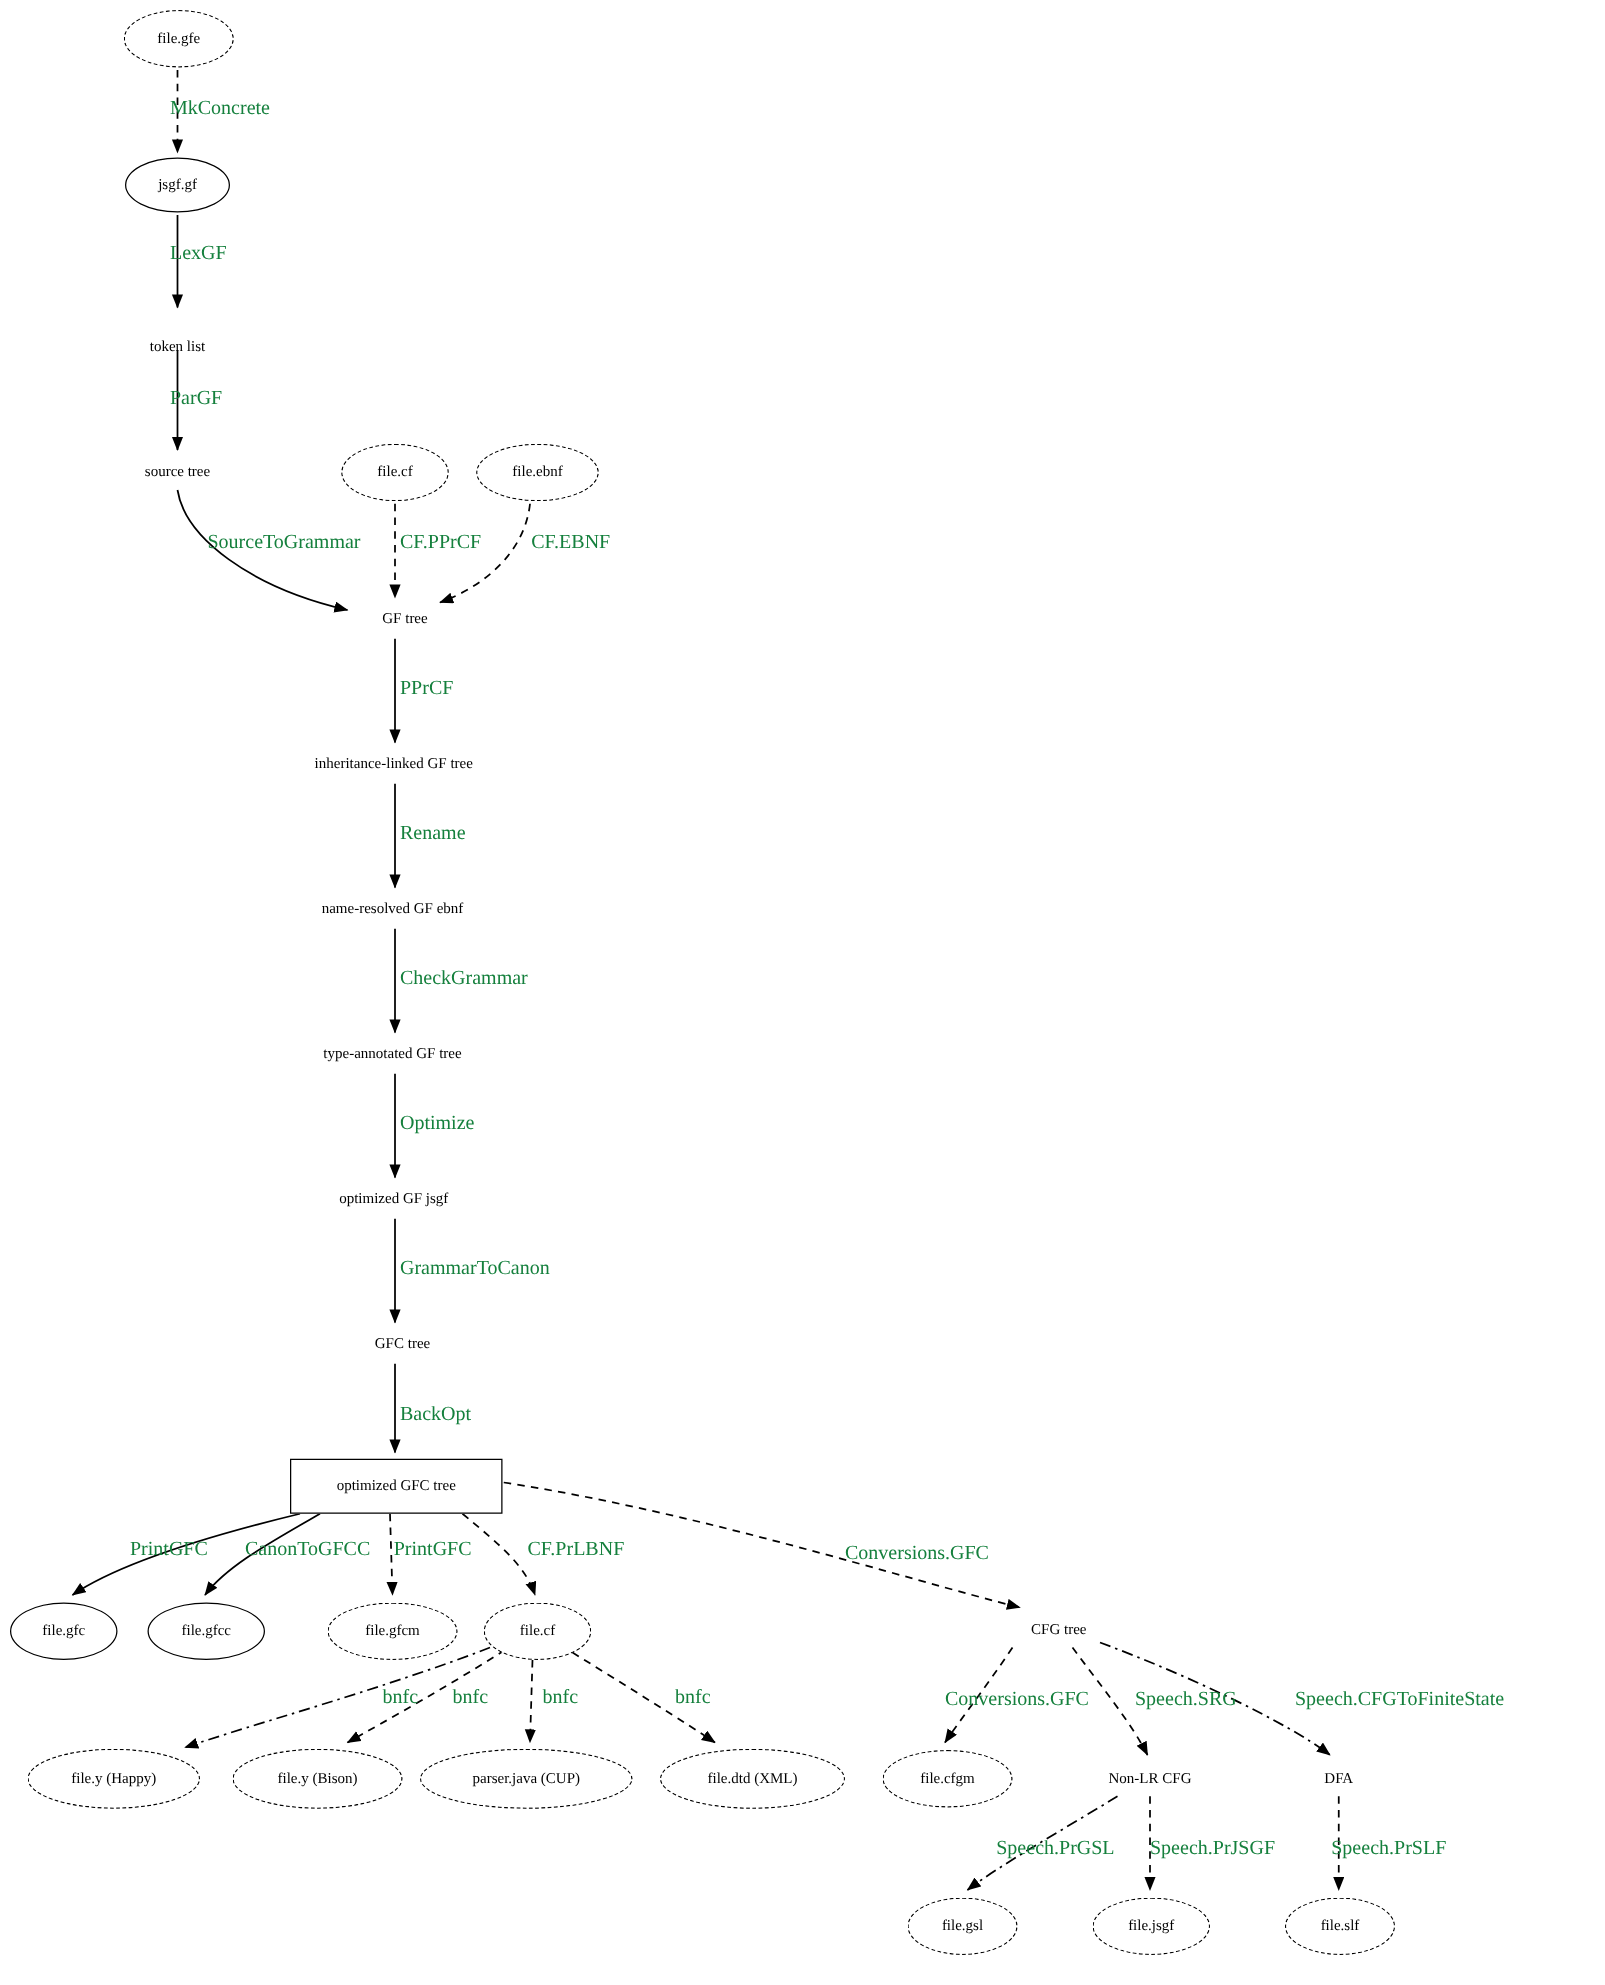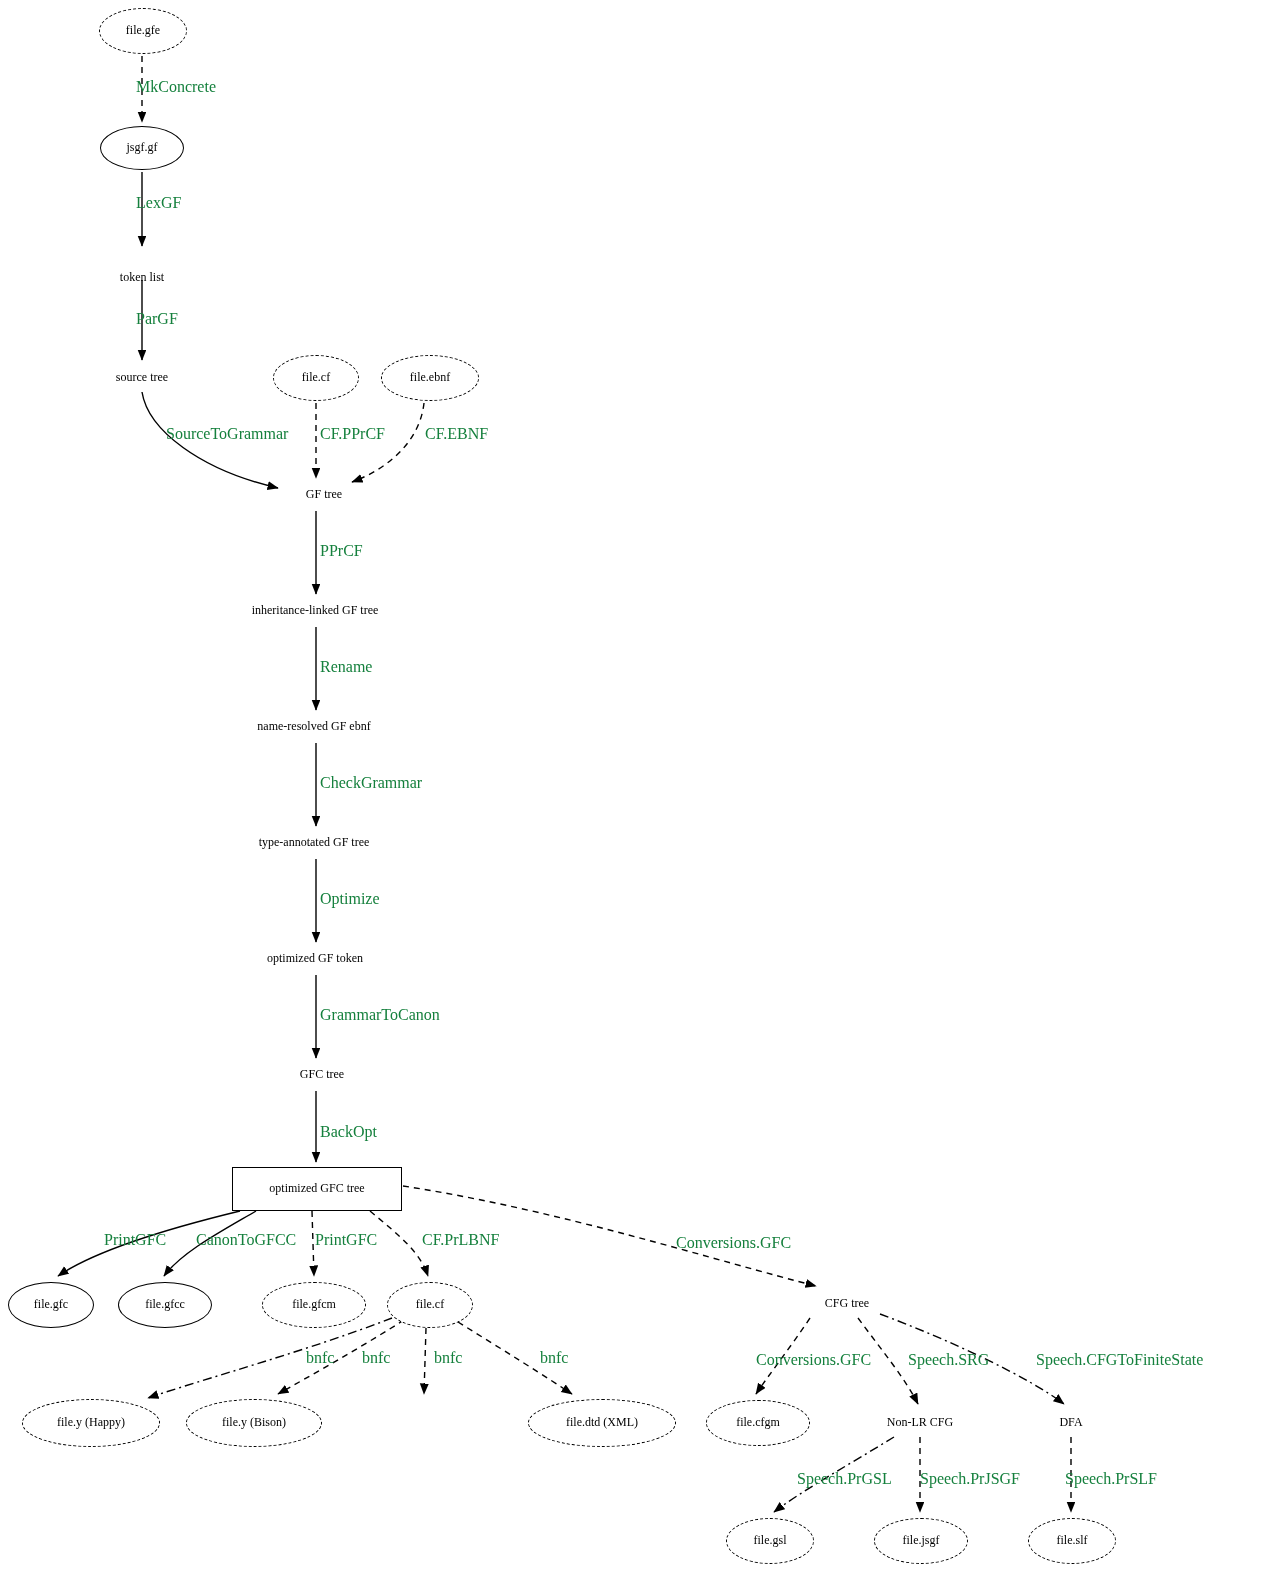--- a/index.html
+++ b/index.html
@@ -153,21 +153,21 @@
   <div class="node plain" style="left:215px;top:599px;width:200px;height:24px;">
       <span>inheritance-linked GF tree</span>
     </div>
   <div class="node plain" style="left:228px;top:715px;width:172px;height:24px;">
       <span>name-resolved GF ebnf</span>
     </div>
   <div class="node plain" style="left:226px;top:831px;width:176px;height:24px;">
       <span>type-annotated GF tree</span>
     </div>
   <div class="node plain" style="left:247px;top:947px;width:136px;height:24px;">
-      <span>optimized GF token</span>
+      <span>optimized GF jsgf</span>
     </div>
   <div class="node plain" style="left:277px;top:1063px;width:90px;height:24px;">
       <span>GFC tree</span>
     </div>
   <div class="node box-solid" style="left:232px;top:1167px;width:170px;height:44px;">
       <span>optimized GFC tree</span>
     </div>
   <div class="node ellipse-solid" style="left:8px;top:1282px;width:86px;height:46px;">
       <span>file.gfc</span>
     </div>
@@ -181,20 +181,23 @@
       <span>file.cf</span>
     </div>
   <div class="node plain" style="left:803px;top:1292px;width:88px;height:24px;">
       <span>CFG tree</span>
     </div>
   <div class="node ellipse-dashed" style="left:22px;top:1399px;width:138px;height:48px;">
       <span>file.y (Happy)</span>
     </div>
   <div class="node ellipse-dashed" style="left:186px;top:1399px;width:136px;height:48px;">
       <span>file.y (Bison)</span>
+    </div>
+  <div class="node ellipse-dashed" style="left:336px;top:1399px;width:170px;height:48px;">
+      <span>parser.java (CUP)</span>
     </div>
   <div class="node ellipse-dashed" style="left:528px;top:1399px;width:148px;height:48px;">
       <span>file.dtd (XML)</span>
     </div>
   <div class="node ellipse-dashed" style="left:706px;top:1400px;width:104px;height:46px;">
       <span>file.cfgm</span>
     </div>
   <div class="node plain" style="left:864px;top:1411px;width:112px;height:24px;">
       <span>Non-LR CFG</span>
     </div>

